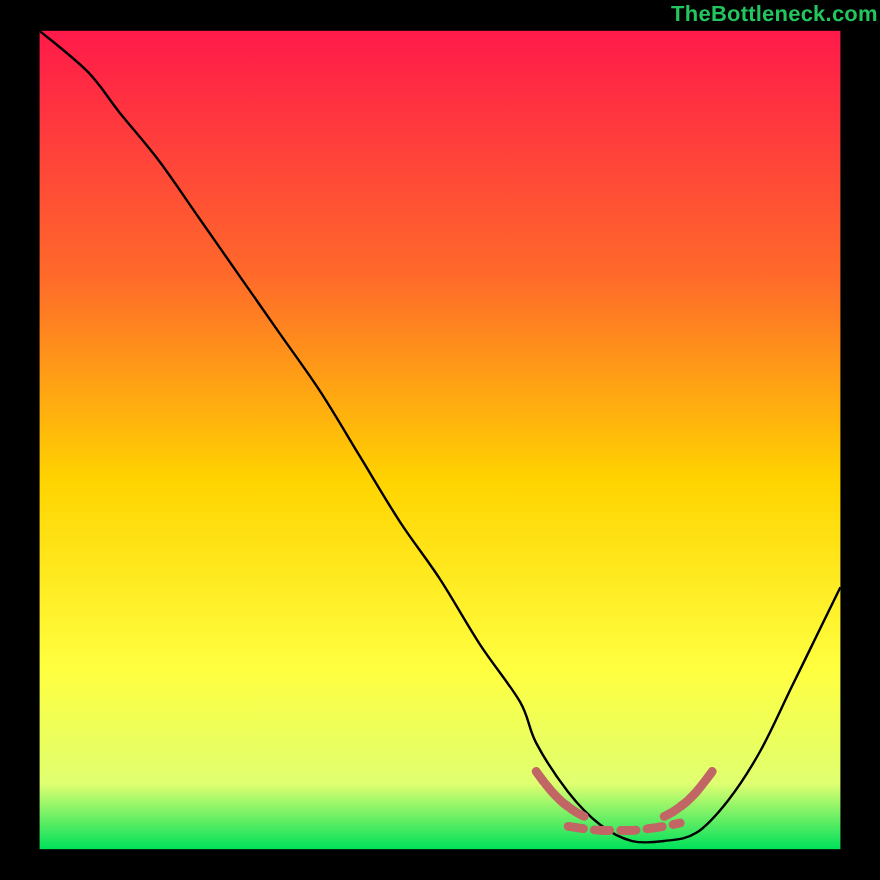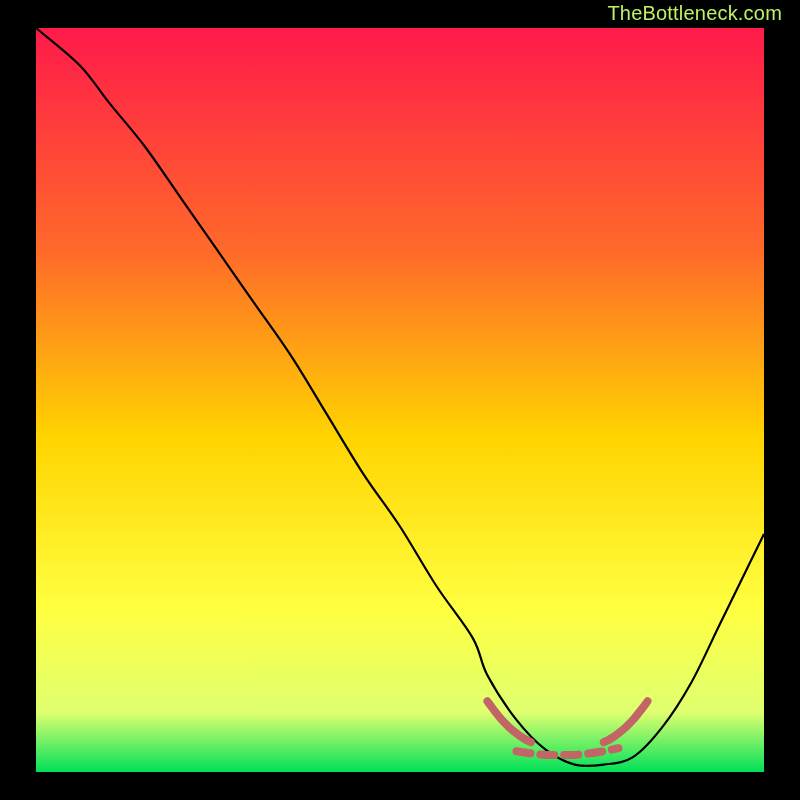--- a/index.html
+++ b/index.html
@@ -13,24 +13,24 @@
   }
   .frame {
     width: 800px;
     height: 800px;
     position: relative;
     background: #000;
   }
   .attribution {
     position: absolute;
     top: 2px;
-    right: 18px;
-    color: #bef264;
+    right: 2px;
+    color: #22c55e;
     font-size: 20px;
-    font-weight: normal;
+    font-weight: bold;
     letter-spacing: 0.2px;
     z-index: 10;
   }
   svg.plot {
     position: absolute;
     top: 0;
     left: 0;
   }
 </style>
 </head>

